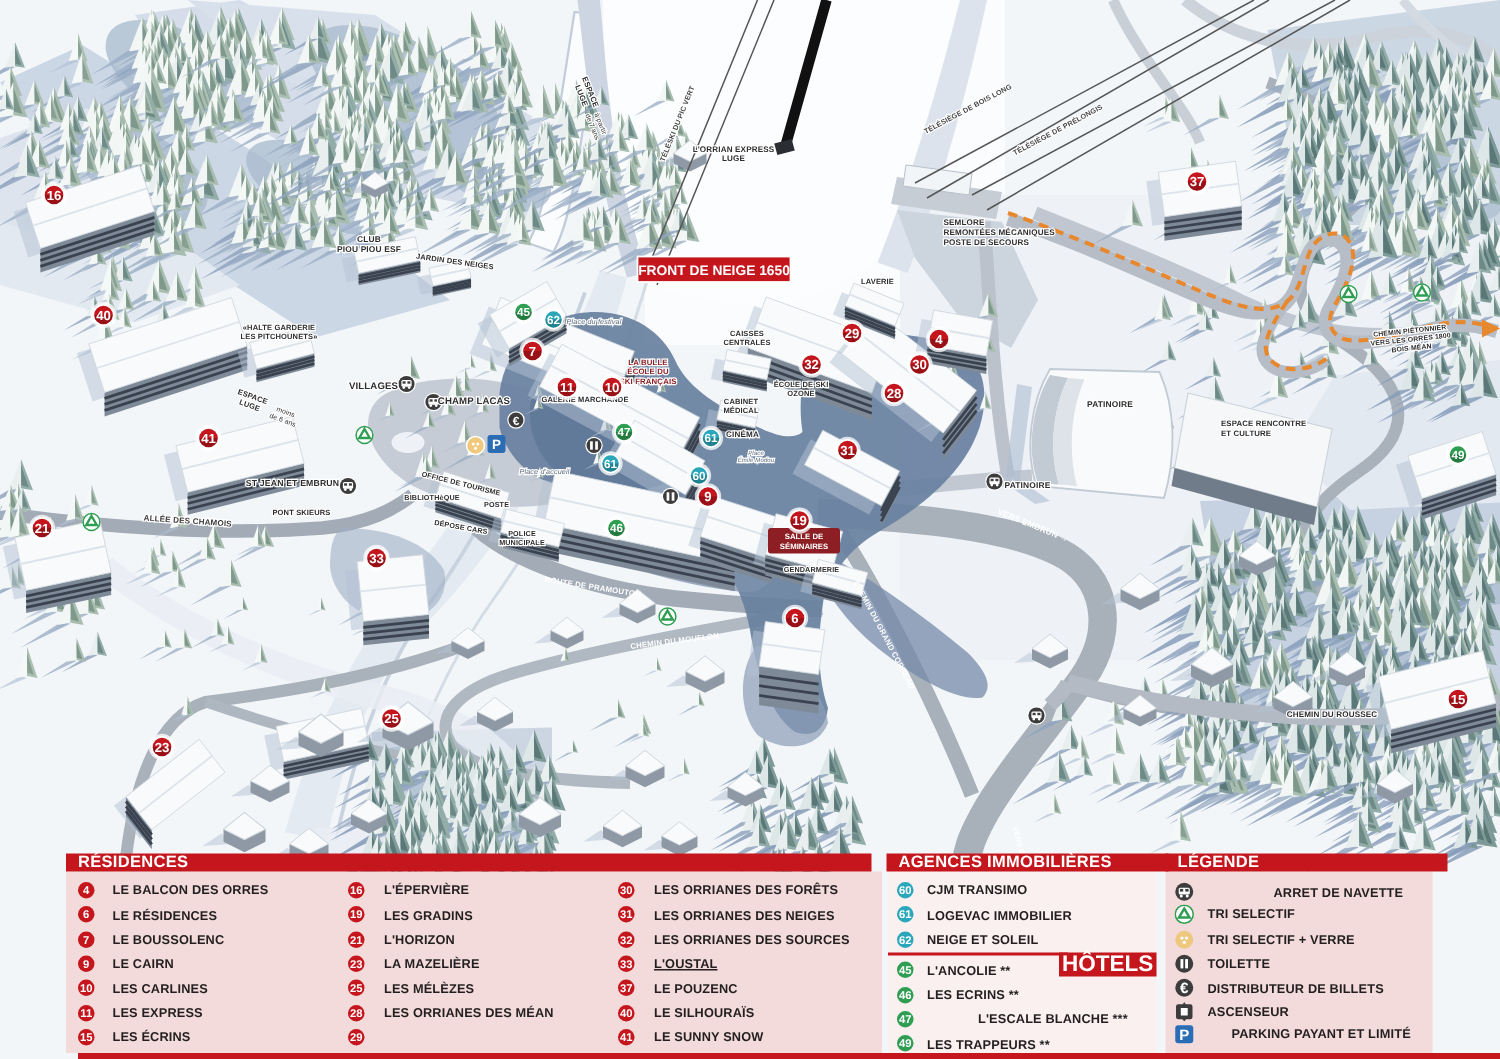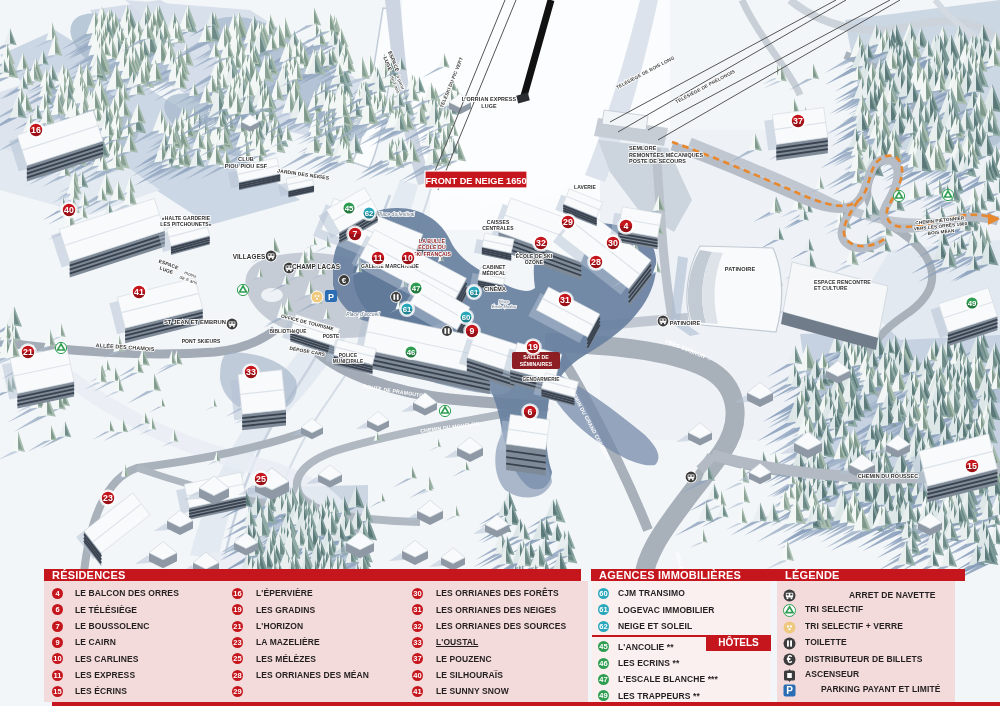--- a/index.html
+++ b/index.html
@@ -2846,21 +2846,21 @@
 <div class="hdr" style="left:44px;top:569px;width:529px;height:12px;">RÉSIDENCES</div>
 
 <div class="hdr" style="left:591px;top:569px;width:180px;height:12px;">AGENCES IMMOBILIÈRES</div>
 
 <div class="hdr" style="left:777px;top:569px;width:180px;height:12px;">LÉGENDE</div>
 
 <div class="num" style="left:52px;top:588px;background:#c5161d;">4</div>
 <div class="lbl" style="left:75px;top:588px;">LE BALCON DES ORRES</div>
 
 <div class="num" style="left:52px;top:604px;background:#c5161d;">6</div>
-<div class="lbl" style="left:75px;top:605px;">LE TÉLÉSIÈGE</div>
+<div class="lbl" style="left:75px;top:605px;">LE RÉSIDENCES</div>
 
 <div class="num" style="left:52px;top:621px;background:#c5161d;">7</div>
 <div class="lbl" style="left:75px;top:621px;">LE BOUSSOLENC</div>
 
 <div class="num" style="left:52px;top:637px;background:#c5161d;">9</div>
 <div class="lbl" style="left:75px;top:637px;">LE CAIRN</div>
 
 <div class="num" style="left:52px;top:653px;background:#c5161d;">10</div>
 <div class="lbl" style="left:75px;top:654px;">LES CARLINES</div>
 
@@ -2916,30 +2916,30 @@
 <div class="lbl" style="left:618px;top:588px;">CJM TRANSIMO</div>
 
 <div class="num" style="left:598px;top:604px;background:#2ba7bb;">61</div>
 <div class="lbl" style="left:618px;top:605px;">LOGEVAC IMMOBILIER</div>
 
 <div class="num" style="left:598px;top:621px;background:#2ba7bb;">62</div>
 <div class="lbl" style="left:618px;top:621px;">NEIGE ET SOLEIL</div>
 
 <div style="position:absolute;left:592px;top:634.5px;width:120px;height:2.5px;background:#c5161d;"></div>
 
-<div style="position:absolute;left:706px;top:635px;width:65px;height:16px;background:#c5161d;color:#fff;font-weight:bold;font-size:10px;line-height:16px;text-align:center;">HÔTELS</div>
+<div style="position:absolute;left:706px;top:635px;width:65px;height:16px;background:#c5161d;color:#fff;font-weight:bold;font-size:15px;line-height:16px;text-align:center;">HÔTELS</div>
 
 <div class="num" style="left:598px;top:641px;background:#2f9e53;">45</div>
 <div class="lbl" style="left:618px;top:642px;">L'ANCOLIE **</div>
 
 <div class="num" style="left:598px;top:658px;background:#2f9e53;">46</div>
 <div class="lbl" style="left:618px;top:658px;">LES ECRINS **</div>
 
 <div class="num" style="left:598px;top:674px;background:#2f9e53;">47</div>
-<div class="lbl" style="left:618px;top:674px;">L'ESCALE BLANCHE ***</div>
+<div class="lbl" style="left:652px;top:674px;">L'ESCALE BLANCHE ***</div>
 
 <div class="num" style="left:598px;top:690px;background:#2f9e53;">49</div>
 <div class="lbl" style="left:618px;top:691px;">LES TRAPPEURS **</div>
 
 <div style="position:absolute;left:783px;top:588px;width:13px;height:13px;"><svg width="13" height="13">
       <circle cx="6.5" cy="6.5" r="6" fill="#3c3c3c"></circle>
       <rect x="2.8" y="3.8" width="7.4" height="4.6" rx="1" fill="#fff"></rect>
       <rect x="3.6" y="4.6" width="2.2" height="1.8" fill="#3c3c3c"></rect>
       <rect x="7.2" y="4.6" width="2.2" height="1.8" fill="#3c3c3c"></rect>
       <circle cx="4.5" cy="9.3" r="1" fill="#fff"></circle>

